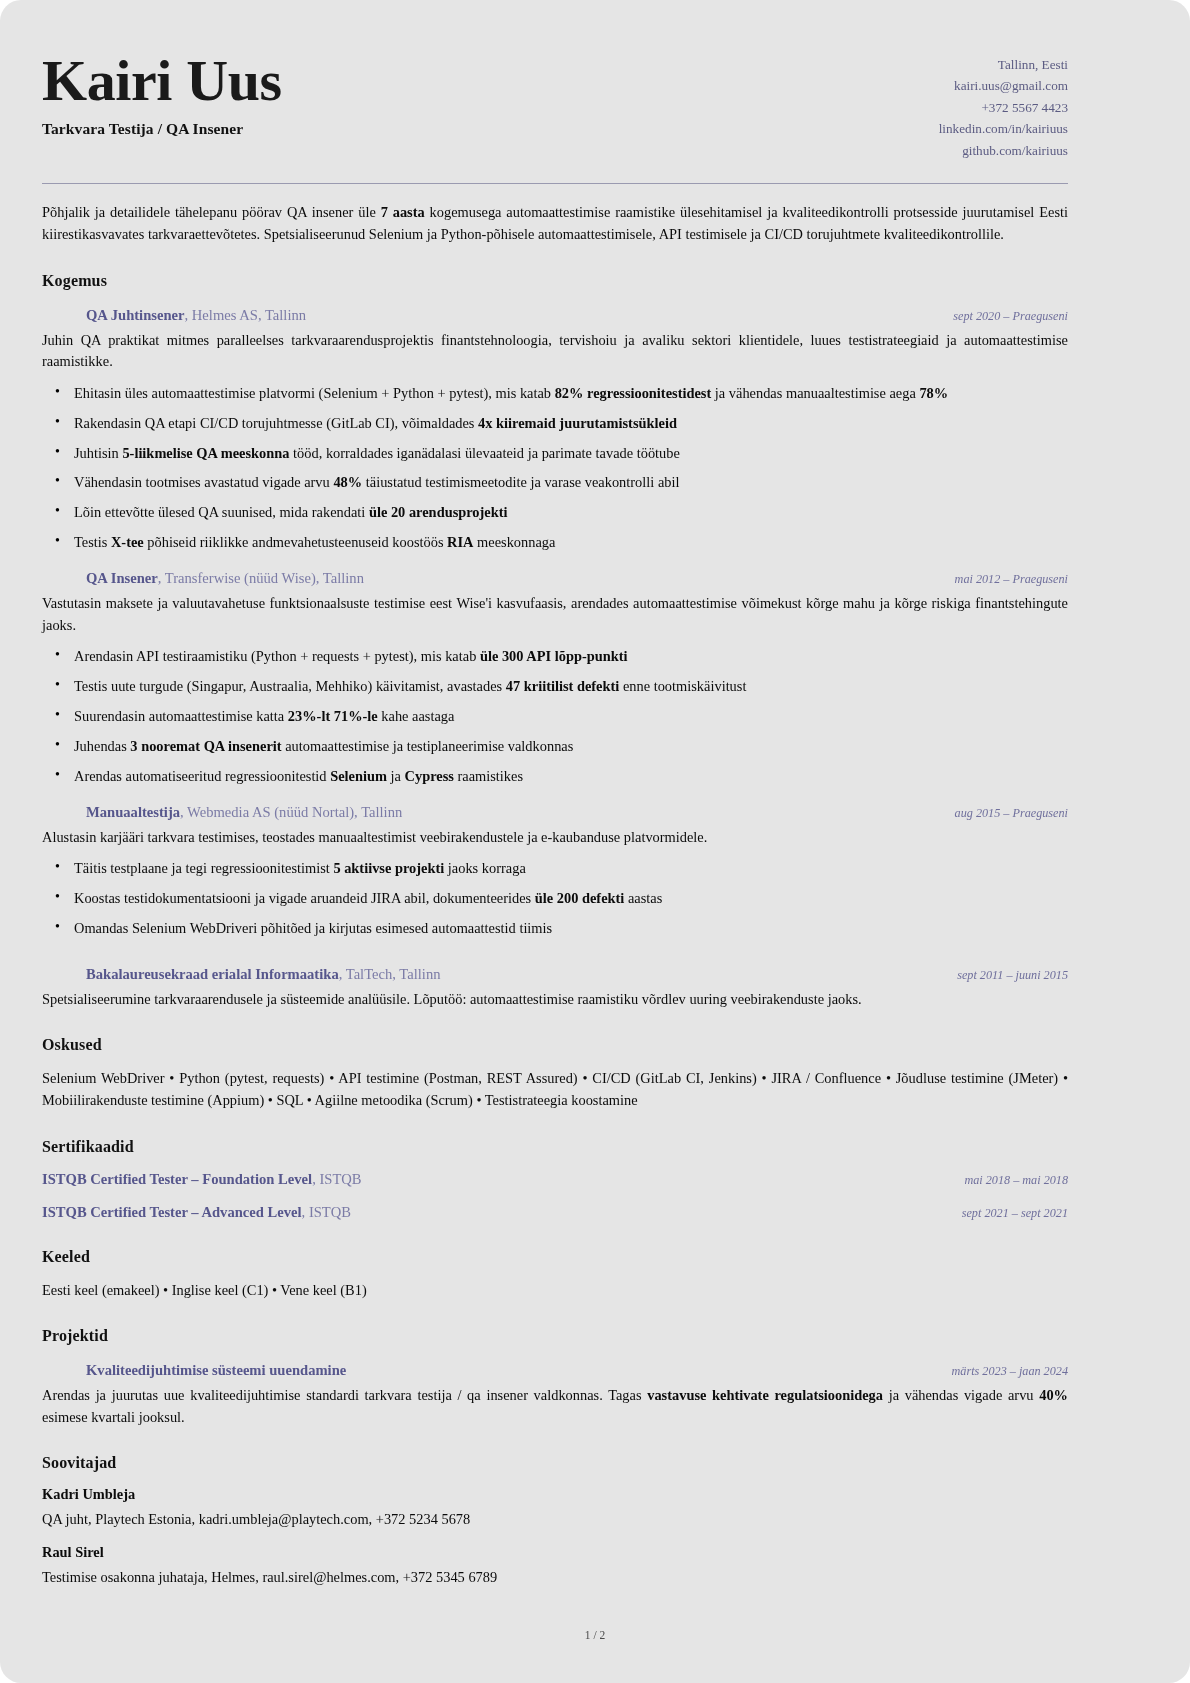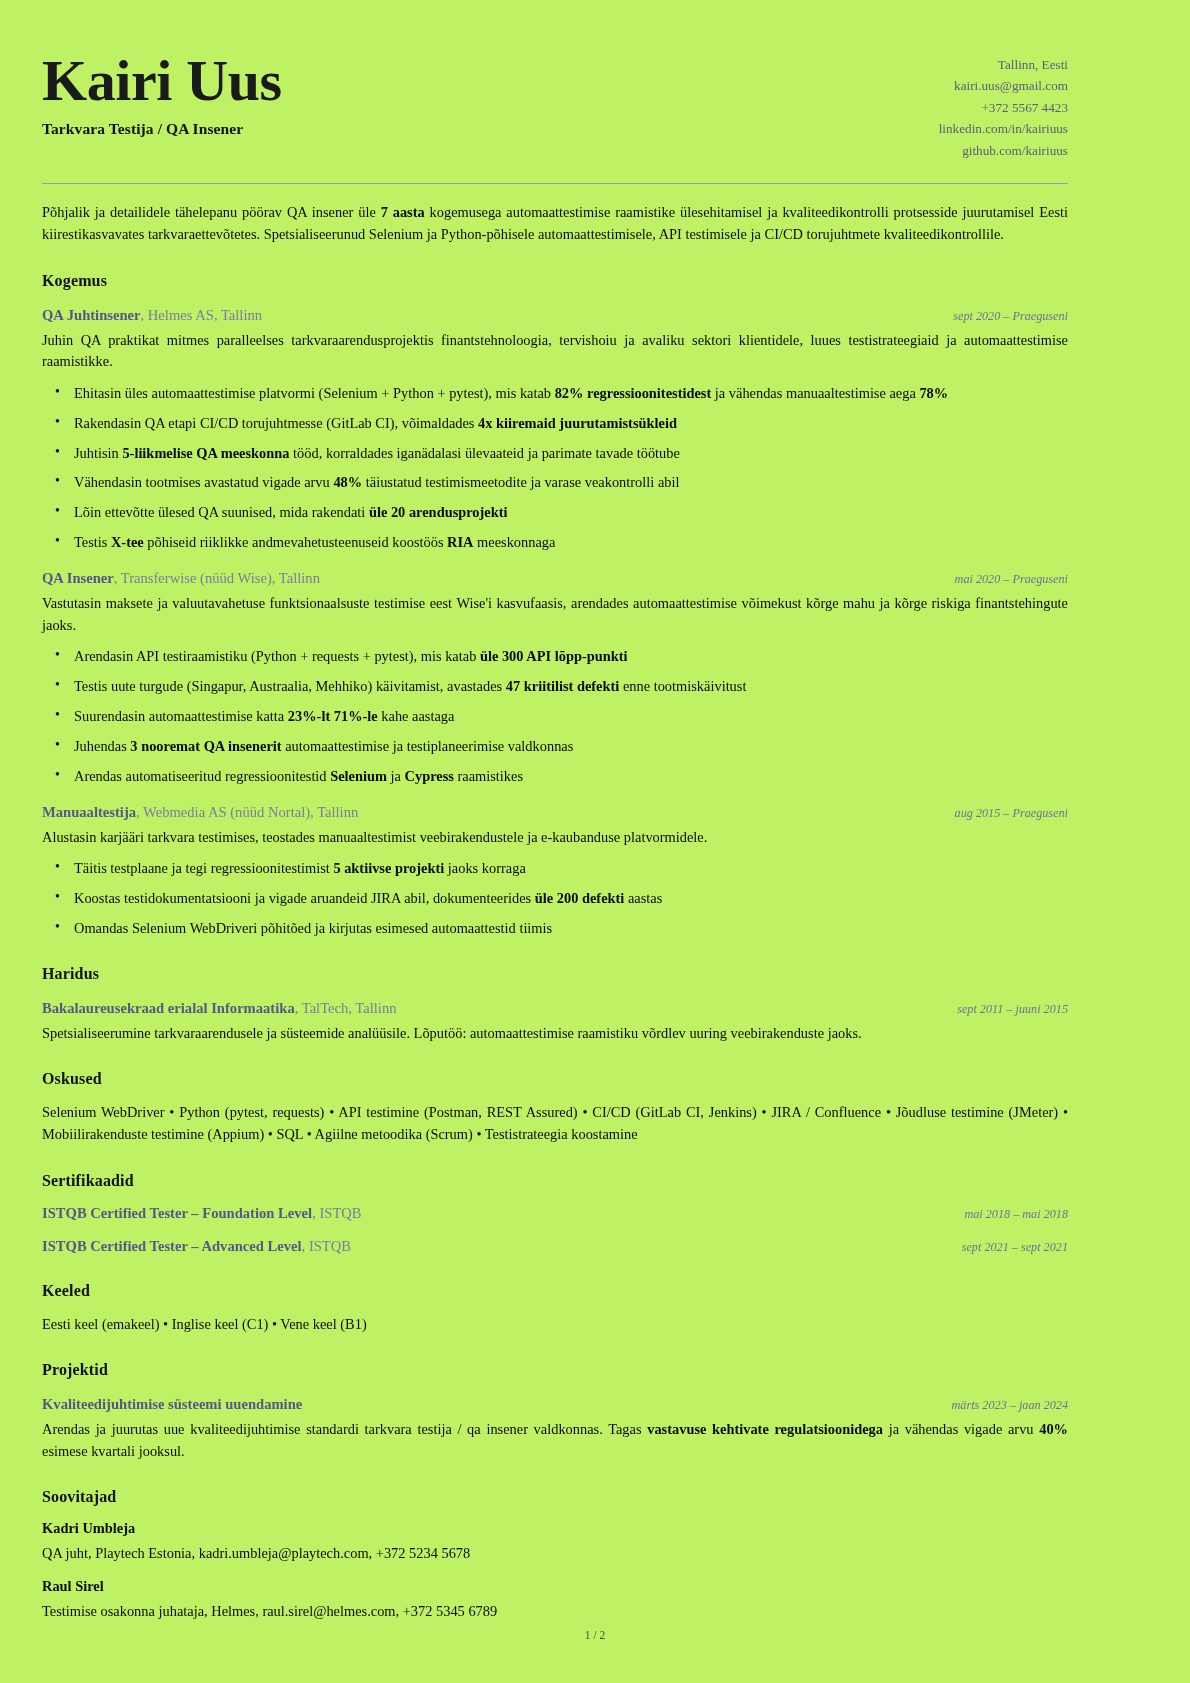--- a/index.html
+++ b/index.html
@@ -10,23 +10,24 @@
   body {
     font-family: "Liberation Serif", "DejaVu Serif", serif;
     color: #000000;
     -webkit-font-smoothing: antialiased;
   }
   .page {
     position: relative;
     width: 1190px;
     min-height: 1683px;
     margin: 0 auto;
-    background: #bef264;
+    background: #e5e5e5;
     box-sizing: border-box;
     padding: 38px 110px 0 42px;
+    border-radius: 21px;
   }
   .inner {
     width: 1026px;
   }
 
   
   .header {
     display: flex;
     align-items: flex-start;
     justify-content: space-between;
@@ -93,20 +94,21 @@
     margin-top: 16px;
   }
   .entry:first-of-type {
     margin-top: 0;
   }
   .entry-head {
     display: flex;
     align-items: baseline;
     justify-content: space-between;
     gap: 27px;
+    margin-left: 44px;
   }
   .entry-title {
     font-size: 14.6px;
     color: #6b6b9e;
     line-height: 1.3;
   }
   .entry-title .strong {
     font-weight: 700;
     color: #56568c;
   }
@@ -243,21 +245,21 @@
           <li>Juhtisin <b>5-liikmelise QA meeskonna</b> tööd, korraldades iganädalasi ülevaateid ja parimate tavade töötube</li>
           <li>Vähendasin tootmises avastatud vigade arvu <b>48%</b> täiustatud testimismeetodite ja varase veakontrolli abil</li>
           <li>Lõin ettevõtte ülesed QA suunised, mida rakendati <b>üle 20 arendusprojekti</b></li>
           <li>Testis <b>X-tee</b> põhiseid riiklikke andmevahetusteenuseid koostöös <b>RIA</b> meeskonnaga</li>
         </ul>
       </div>
 
       <div class="entry">
         <div class="entry-head">
           <div class="entry-title"><span class="strong">QA Insener</span><span class="sub">, Transferwise (nüüd Wise), Tallinn</span></div>
-          <div class="entry-date">mai 2020 – Praeguseni</div>
+          <div class="entry-date">mai 2012 – Praeguseni</div>
         </div>
         <div class="entry-desc">Vastutasin maksete ja valuutavahetuse funktsionaalsuste testimise eest Wise'i kasvufaasis, arendades automaattestimise võimekust kõrge mahu ja kõrge riskiga finantstehingute jaoks.</div>
         <ul class="bullets">
           <li>Arendasin API testiraamistiku (Python + requests + pytest), mis katab <b>üle 300 API lõpp-punkti</b></li>
           <li>Testis uute turgude (Singapur, Austraalia, Mehhiko) käivitamist, avastades <b>47 kriitilist defekti</b> enne tootmiskäivitust</li>
           <li>Suurendasin automaattestimise katta <b>23%-lt 71%-le</b> kahe aastaga</li>
           <li>Juhendas <b>3 nooremat QA insenerit</b> automaattestimise ja testiplaneerimise valdkonnas</li>
           <li>Arendas automatiseeritud regressioonitestid <b>Selenium</b> ja <b>Cypress</b> raamistikes</li>
         </ul>
       </div>
@@ -270,21 +272,20 @@
         <div class="entry-desc">Alustasin karjääri tarkvara testimises, teostades manuaaltestimist veebirakendustele ja e-kaubanduse platvormidele.</div>
         <ul class="bullets">
           <li>Täitis testplaane ja tegi regressioonitestimist <b>5 aktiivse projekti</b> jaoks korraga</li>
           <li>Koostas testidokumentatsiooni ja vigade aruandeid JIRA abil, dokumenteerides <b>üle 200 defekti</b> aastas</li>
           <li>Omandas Selenium WebDriveri põhitõed ja kirjutas esimesed automaattestid tiimis</li>
         </ul>
       </div>
     </div>
 
     <div class="section">
-      <div class="section-title">Haridus</div>
       <div class="entry">
         <div class="entry-head">
           <div class="entry-title"><span class="strong">Bakalaureusekraad erialal Informaatika</span><span class="sub">, TalTech, Tallinn</span></div>
           <div class="entry-date">sept 2011 – juuni 2015</div>
         </div>
         <div class="entry-desc">Spetsialiseerumine tarkvaraarendusele ja süsteemide analüüsile. Lõputöö: automaattestimise raamistiku võrdlev uuring veebirakenduste jaoks.</div>
       </div>
     </div>
 
     <div class="section">

